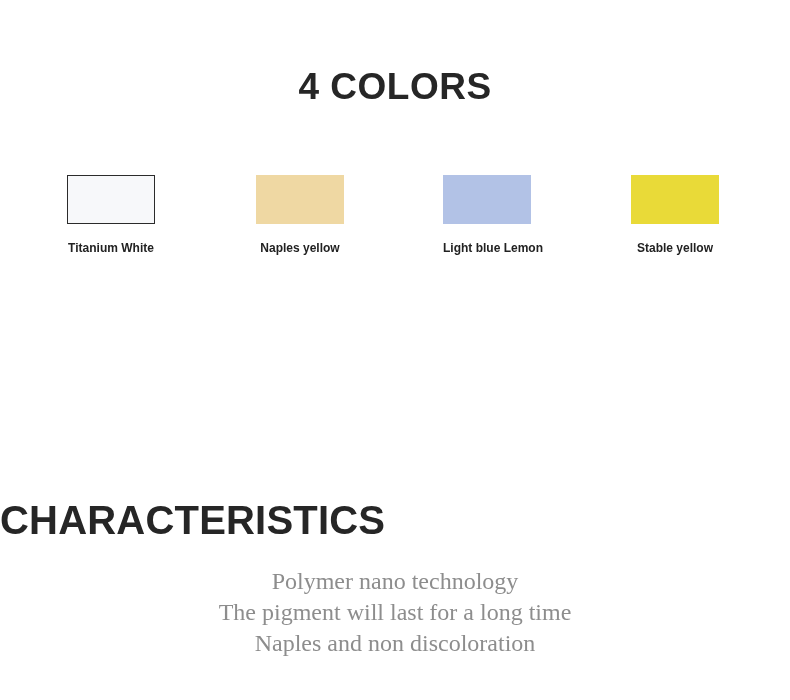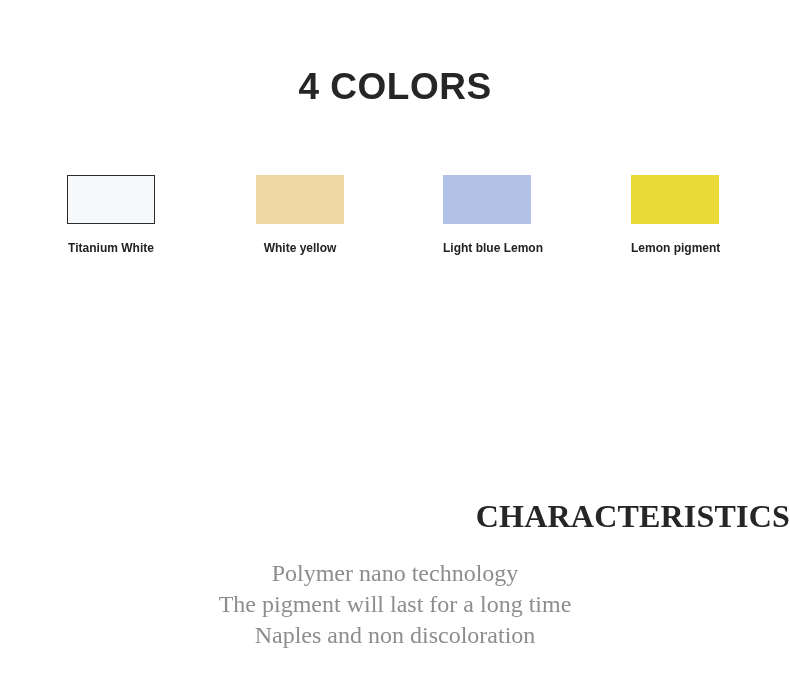--- a/index.html
+++ b/index.html
@@ -76,27 +76,26 @@
   
   #characteristics-section {
     position: absolute;
     left: 0;
     top: 500px;
     width: 790px;
   }
 
   #characteristics-title {
     margin: 0;
-    text-align: right;
-    font-size: 32px;
+    text-align: left;
+    font-size: 40px;
     font-weight: bold;
     letter-spacing: 0.2px;
     color: #262626;
     line-height: 1;
-    font-family: Liberation Serif, serif;
   }
 
   #characteristics-lines {
     margin-top: 26px;
     text-align: center;
   }
 
   .characteristic-line {
     font-size: 24px;
     font-weight: 300;
@@ -115,31 +114,31 @@
 
   <div id="swatch-row">
 
     <div class="swatch-cell" id="swatch-cell-0">
       <div class="swatch-chip bordered" id="swatch-chip-0" style="background: rgb(247, 248, 250); border-color: rgb(43, 43, 43);"></div>
       <div class="swatch-label">Titanium White</div>
     </div>
 
     <div class="swatch-cell" id="swatch-cell-1">
       <div class="swatch-chip" id="swatch-chip-1" style="background: rgb(239, 216, 163);"></div>
-      <div class="swatch-label">White yellow</div>
+      <div class="swatch-label">Naples yellow</div>
     </div>
 
     <div class="swatch-cell" id="swatch-cell-2">
       <div class="swatch-chip" id="swatch-chip-2" style="background: rgb(178, 194, 230);"></div>
       <div class="swatch-label">Light blue Lemon</div>
     </div>
 
     <div class="swatch-cell" id="swatch-cell-3">
       <div class="swatch-chip" id="swatch-chip-3" style="background: rgb(233, 218, 56);"></div>
-      <div class="swatch-label">Lemon pigment</div>
+      <div class="swatch-label">Stable yellow</div>
     </div>
 
   </div>
 </section>
 
 <section id="characteristics-section">
 
   <h2 id="characteristics-title">CHARACTERISTICS</h2>
 
   <div id="characteristics-lines">

